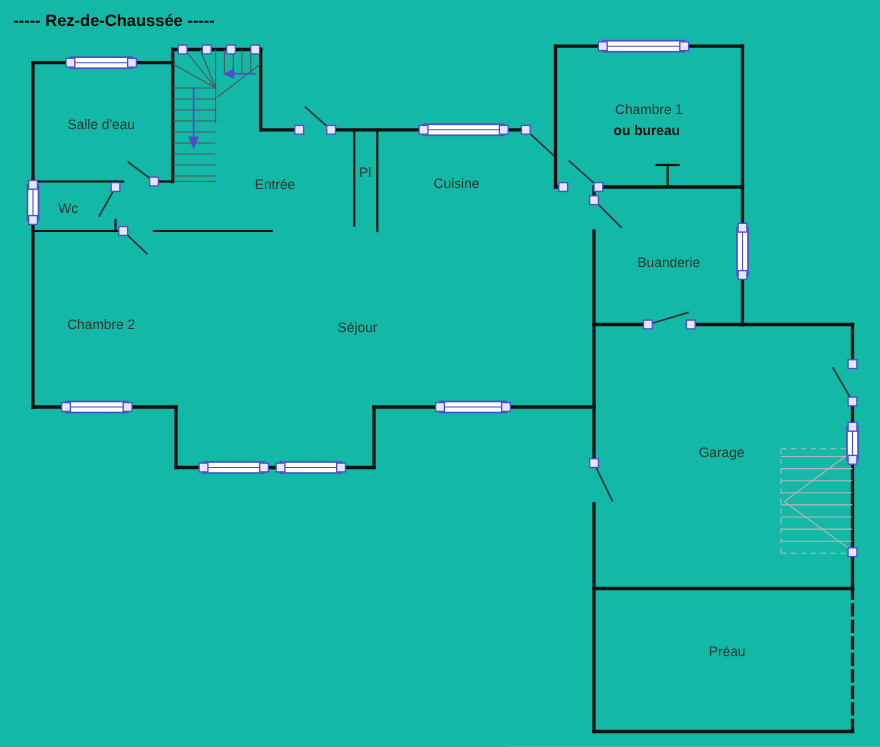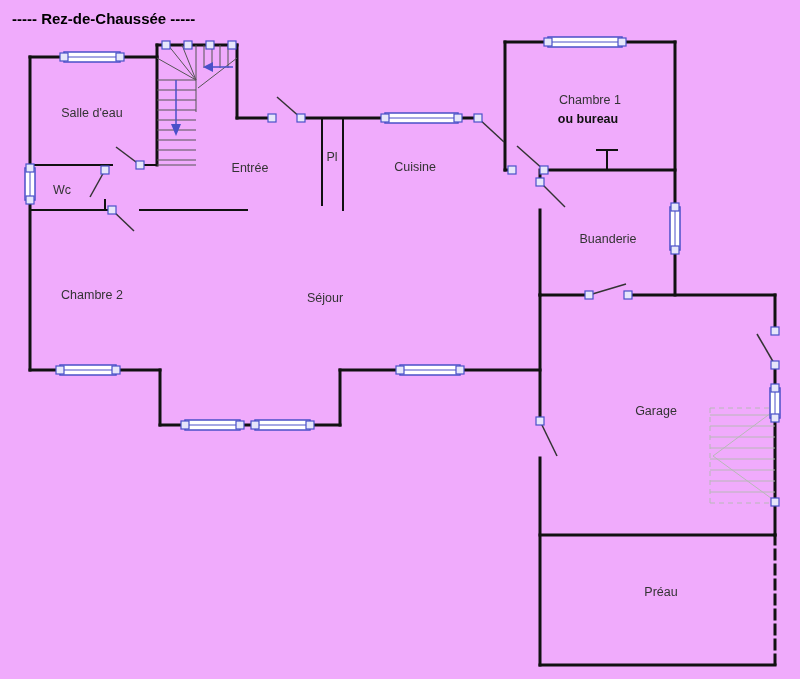--- a/index.html
+++ b/index.html
@@ -1,16 +1,16 @@
 <!DOCTYPE html>
 <html style="--wall: #111111; --window-blue: #4a50c8; --window-fill: #e6e6fa; --label: #333333; --stair-gray: #b8b8b8;"><head>
 <meta charset="utf-8">
 <style>
   html,body{margin:0;padding:0;background:#fff;}
-  #stage{position:relative;width:800px;height:679px;background:#f0abfc;overflow:hidden;
+  #stage{position:relative;width:800px;height:679px;background:#14b8a6;overflow:hidden;
          font-family:"Liberation Sans",sans-serif;}
   svg{display:block;}
   .wall{stroke:var(--wall,#111);stroke-width:3;fill:none;stroke-linecap:square;}
   .wall-thin{stroke:var(--wall,#111);stroke-width:2;fill:none;stroke-linecap:square;}
   .dashed{stroke-dasharray:9 6;}
   .door{stroke:#333;stroke-width:1.5;fill:none;}
   .step{stroke:#555;stroke-width:1;fill:none;}
   .win-rect{fill:#ffffff;stroke:var(--window-blue,#4a50c8);stroke-width:1.5;}
   .win-mid{stroke:var(--window-blue,#4a50c8);stroke-width:1;}
   .hinge{fill:var(--window-fill,#eaeaf9);stroke:var(--window-blue,#4a50c8);stroke-width:1.2;}

